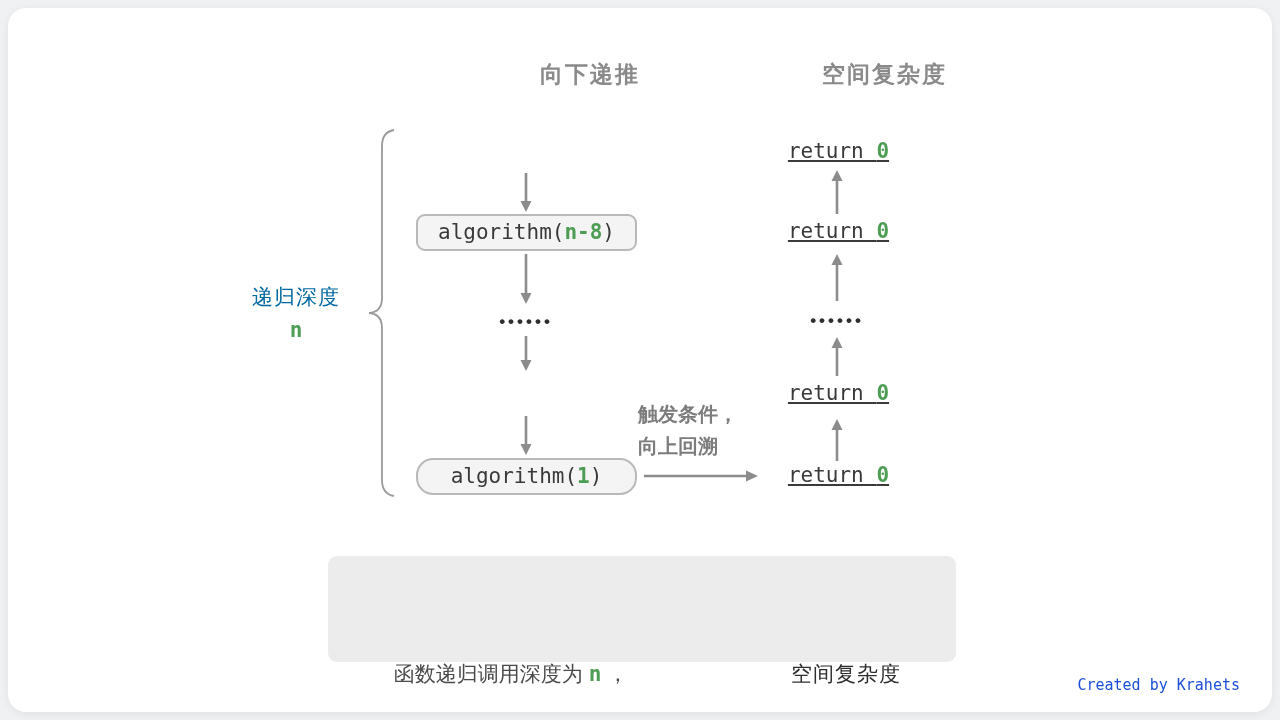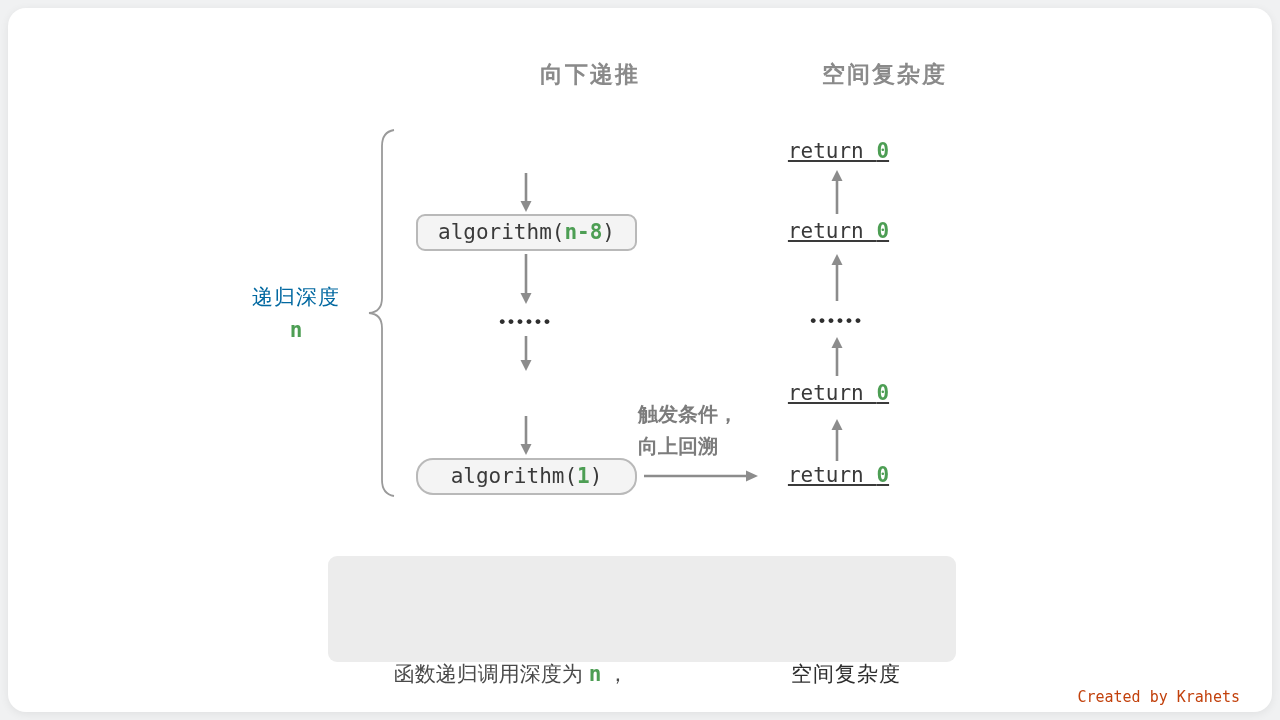--- a/index.html
+++ b/index.html
@@ -60,21 +60,21 @@
     font-size:21px; color:#4a4a4a; line-height:41px; white-space:pre;
   }
   .summary-left .mono { font-size:21px; }
   .summary-right {
     position:absolute; left:746px; top:571px; width:200px; text-align:center;
     line-height:41px; white-space:pre;
   }
   .summary-right .title { font-size:21px; font-weight:normal; color:#2e2e2e; letter-spacing:1px; }
   .watermark {
     position:absolute; left:1030px; top:676px; width:210px; text-align:right;
-    font-family:"DejaVu Sans Mono", monospace; font-size:15px; color:#c2410c;margin-top:12px;
+    font-family:"DejaVu Sans Mono", monospace; font-size:15px; color:#1d4ed8;
   }
   svg.overlay { position:absolute; left:0; top:0; width:1280px; height:720px; pointer-events:none; }
 </style>
 </head>
 <body>
 
 <div class="canvas">
   <div class="card"></div>
 
   <svg class="overlay" viewBox="0 0 1280 720">

